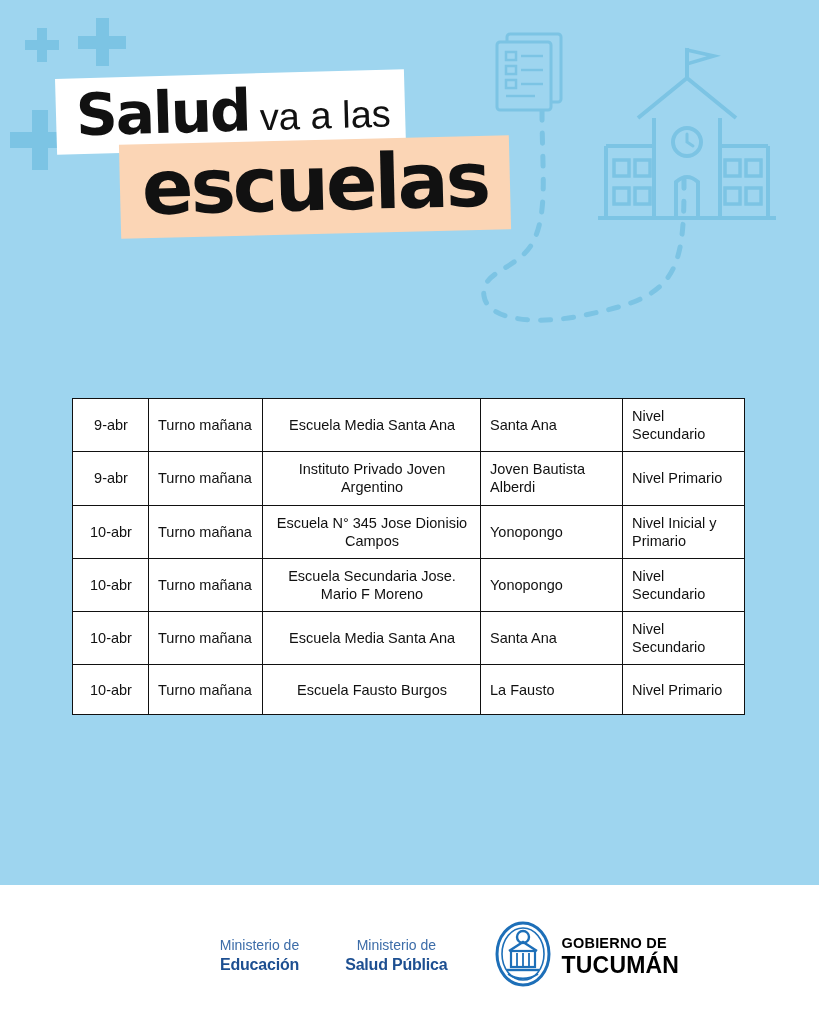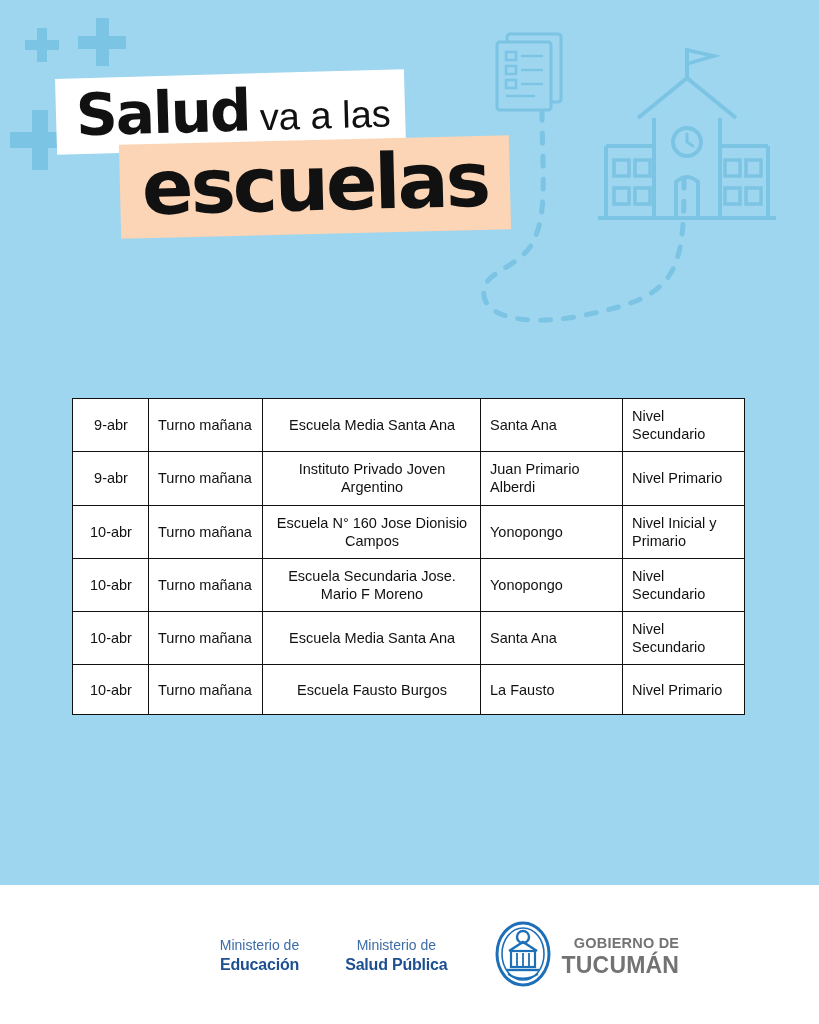--- a/index.html
+++ b/index.html
@@ -184,22 +184,21 @@
     color: #1d4f91;
     letter-spacing: -0.2px;
   }
   .gob-block {
     display: flex;
     align-items: center;
     gap: 10px;
   }
   .gob-text {
     line-height: 1.2;
-    color: #737373;
-    text-align: right;
+    color: #000000;
   }
   .gob-top { font-size: 14.5px; font-weight: 600; letter-spacing: .2px; }
   .gob-bot { font-size: 23px; font-weight: 700; letter-spacing: .2px; }
 </style>
 </head>
 <body>
 
 <div class="poster">
 
   <div class="cross c1"></div>
@@ -276,27 +275,27 @@
           <td class="c-date">9-abr</td>
           <td class="c-shift">Turno mañana</td>
           <td class="c-school">Escuela Media Santa Ana</td>
           <td class="c-place">Santa Ana</td>
           <td class="c-level">Nivel Secundario</td>
         </tr>
         <tr>
           <td class="c-date">9-abr</td>
           <td class="c-shift">Turno mañana</td>
           <td class="c-school">Instituto Privado Joven Argentino</td>
-          <td class="c-place">Juan Primario Alberdi</td>
+          <td class="c-place">Joven Bautista Alberdi</td>
           <td class="c-level">Nivel Primario</td>
         </tr>
         <tr>
           <td class="c-date">10-abr</td>
           <td class="c-shift">Turno mañana</td>
-          <td class="c-school">Escuela N° 160 Jose Dionisio Campos</td>
+          <td class="c-school">Escuela N° 345 Jose Dionisio Campos</td>
           <td class="c-place">Yonopongo</td>
           <td class="c-level">Nivel Inicial y Primario</td>
         </tr>
         <tr>
           <td class="c-date">10-abr</td>
           <td class="c-shift">Turno mañana</td>
           <td class="c-school"> Escuela Secundaria  Jose. Mario F Moreno</td>
           <td class="c-place">Yonopongo</td>
           <td class="c-level">Nivel Secundario</td>
         </tr>

